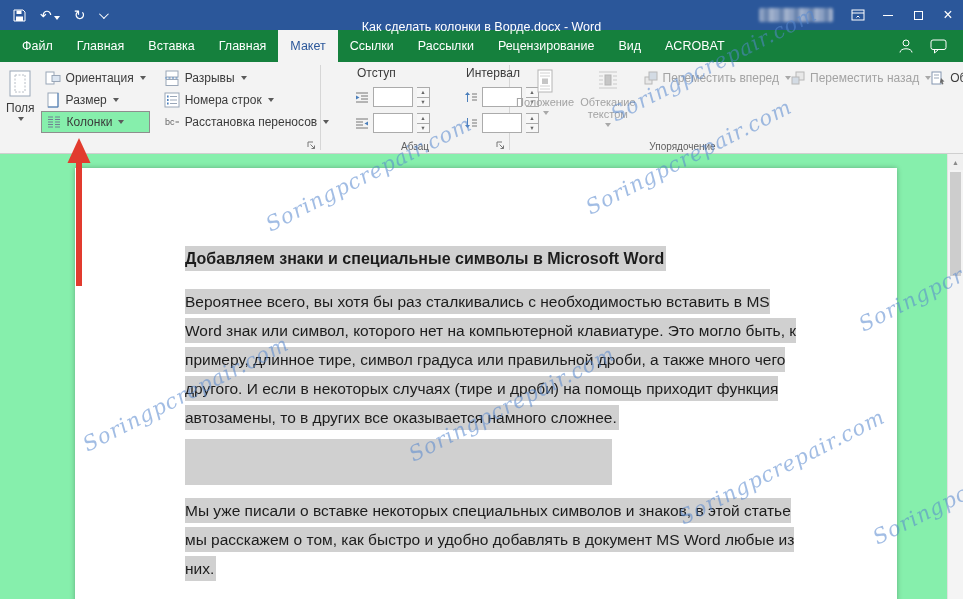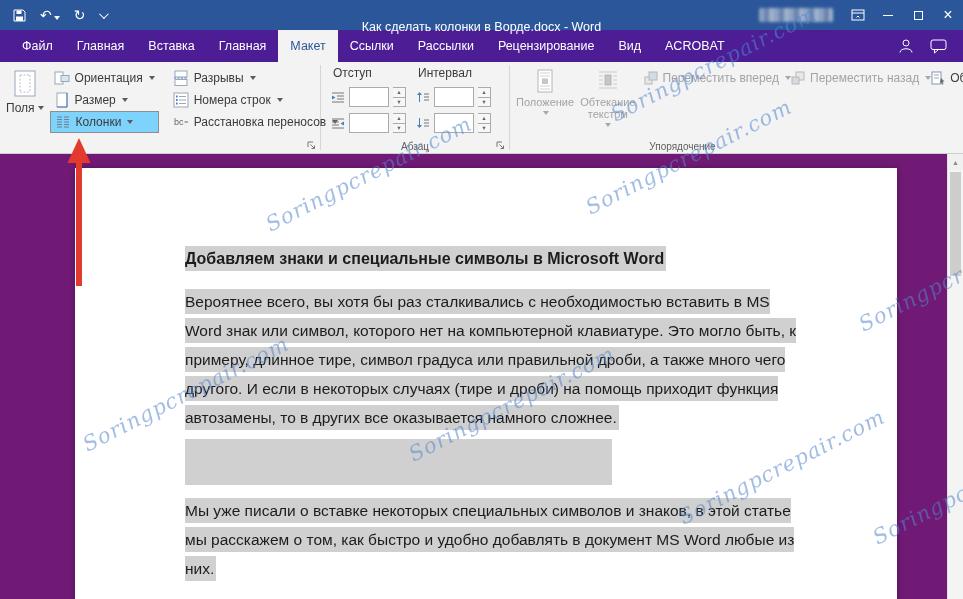--- a/index.html
+++ b/index.html
@@ -17,62 +17,62 @@
   .tb-title { position:absolute; left:0; right:0; top:12px; height:30px; line-height:30px; text-align:center; font-size:12.5px; pointer-events:none; }
   .tb-right { position:absolute; right:0; top:0; height:30px; display:flex; align-items:center; z-index:2; }
   .blurbox { width:74px; height:14px; margin-right:10px; border-radius:2px;
              background:repeating-linear-gradient(90deg,#93a6c6 0 5px,#6d87b0 5px 10px,#a8b6cf 10px 15px); filter:blur(1.5px); opacity:.95; }
   .tb-btn { width:30px; height:30px; display:flex; align-items:center; justify-content:center; }
   .min-g { width:10px; height:1px; background:#fff; }
   .max-g { width:9px; height:9px; border:1px solid #fff; }
   .glyph-close { font-size:16px; line-height:16px; color:#fff; }
 
   
-  .tabrow { height:32px; background:#4c1d95; display:flex; align-items:stretch; padding-left:10px; color:#fff; }
+  .tabrow { height:32px; background:#15803d; display:flex; align-items:stretch; padding-left:10px; color:#fff; }
   .tab { padding:0 12px; font-size:12.5px; line-height:32px; white-space:nowrap; }
   .tab.active { background:#f3f3f3; color:#2b579a; }
   .tellme { display:flex; align-items:center; gap:6px; padding:0 12px; font-size:12.5px; }
   .tr-spacer { flex:1; }
   .tr-icon { display:flex; align-items:center; margin-right:16px; }
 
   
   .ribbon { height:92px; background:#f3f3f3; border-bottom:1px solid #cfcfcf; display:flex; position:relative; }
   .rgroup { position:relative; height:100%; padding:2px 4px 15px 6px; }
   .gbody { display:flex; height:72px; }
   .glabel { position:absolute; bottom:1px; left:0; right:0; text-align:center; font-size:10px; color:#5f5f5f; white-space:nowrap; }
   .launcher { position:absolute; right:3px; bottom:2px; width:12px; height:12px; display:flex; align-items:center; justify-content:center; }
   .vsep { width:1px; background:#d6d6d6; margin:3px 0; }
 
   .margins-btn { width:42px; display:flex; flex-direction:column; align-items:center; padding-top:6px; gap:4px; font-size:12px; color:#3b3b3b; }
-  .mb-label { display:flex; flex-direction:row; align-items:center; gap:2px; }
+  .mb-label { display:flex; flex-direction:column; align-items:center; gap:2px; }
   .btncol { display:flex; flex-direction:column; justify-content:space-between; padding:3px 4px 3px 6px; }
   .sbtn { display:flex; align-items:center; gap:5px; height:22px; font-size:12px; color:#3b3b3b; padding:0 4px; white-space:nowrap; }
-  .sbtn.boxed { border:1px solid #8e8e8e; background:#7dd3fc; }
+  .sbtn.boxed { border:1px solid #8e8e8e; background:#86efac; }
   .dd { width:0; height:0; border-left:3px solid transparent; border-right:3px solid transparent; border-top:4px solid #5a5a5a; margin-left:1px; flex:none; }
   .dd.gray { border-top-color:#a8a8a8; }
 
   .para { gap:10px; padding-left:4px; }
-  .pcol { display:flex; flex-direction:column; gap:6px; }
+  .pcol { display:flex; flex-direction:column; gap:6px;margin-left:24px; }
   .phead { font-size:12px; color:#3b3b3b; padding:2px 0 1px 2px; }
   .spinrow { display:flex; align-items:center; gap:4px; }
   .numbox { width:40px; height:20px; border:1px solid #ababab; background:#fff; font-size:11px; padding:0 3px; font-family:"Liberation Sans",sans-serif; }
   .spin { display:flex; flex-direction:column; width:13px; height:20px; }
   .spin span { flex:1; display:flex; align-items:center; justify-content:center; font-size:5.5px; color:#666; background:#f7f7f7; border:1px solid #ababab; border-left:none; }
   .spin span + span { border-top:none; }
 
   .arr { gap:6px; }
   .bigbtn { display:flex; flex-direction:column; align-items:center; justify-content:flex-start; padding-top:5px; gap:3px; width:62px; font-size:11px; color:#a3a3a3; text-align:center; line-height:12px; }
   .arrcol { display:flex; justify-content:space-between; padding:4px 2px; }
   .arow { display:flex; align-items:center; gap:5px; height:20px; font-size:12px; color:#a3a3a3; white-space:nowrap; }
   .arow.enabled { color:#3b3b3b; }
   .minicol { display:flex; flex-direction:column; justify-content:space-between; padding:4px 0 4px 8px; }
   .mini { display:flex; align-items:center; gap:3px; height:18px; }
 
   
-  .docarea { position:absolute; top:154px; left:0; right:0; bottom:0; background:#701a75; overflow:hidden; }
+  .docarea { position:absolute; top:154px; left:0; right:0; bottom:0; background:#86efac; overflow:hidden; }
   .page { position:absolute; left:75px; top:14px; width:822px; height:600px; background:#fff; box-shadow:0 0 5px rgba(0,0,0,.28); }
   .content { padding:76px 97px 0 110px; font-size:15.5px; line-height:29px; color:#1c1c1c; }
   .heading { font-weight:bold; font-size:16px; margin-bottom:14px; }
   .hl { background:#d0d0d0; padding:4px 2px 4px 0; }
   .selblock { width:427px; height:46px; background:#d0d0d0; margin:7px 0 11px 0; }
   .bodypara { margin:0; }
 
   .scrollbar { position:absolute; right:0; top:0; bottom:0; width:16px; background:#f4f4f4; border-left:1px solid #e2e2e2; }
   .sb-up { height:16px; display:flex; align-items:center; justify-content:center; font-size:7px; color:#8a8a8a; background:#f0f0f0; }
   .sb-thumb { position:absolute; top:18px; left:2px; right:2px; height:104px; background:#cdcdcd; }

